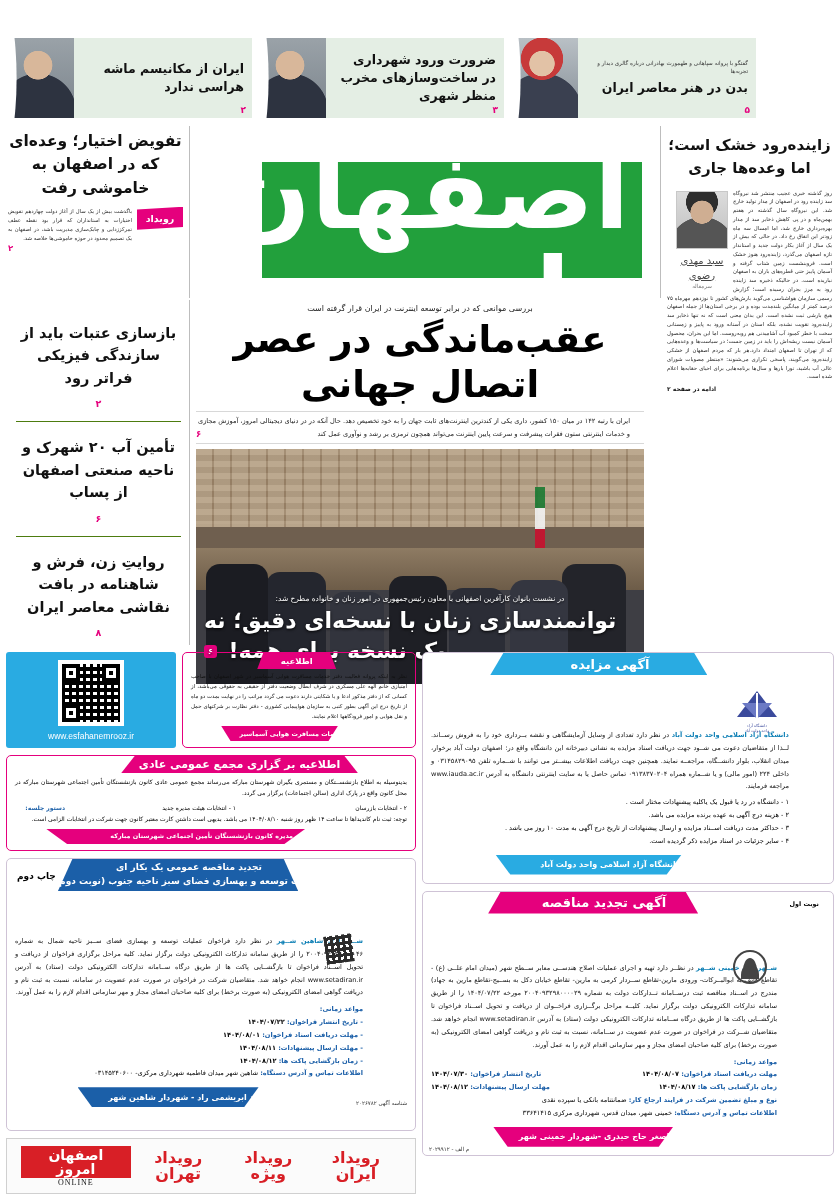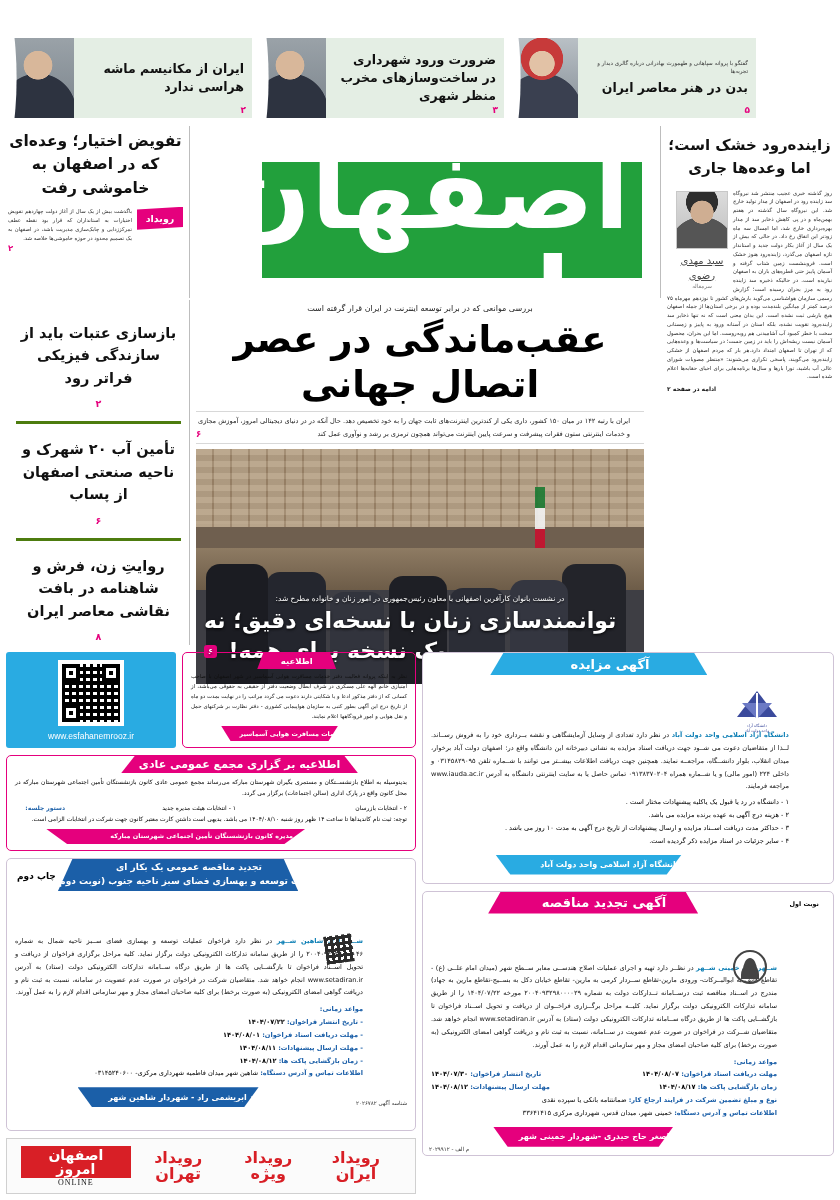--- a/index.html
+++ b/index.html
@@ -143,21 +143,21 @@
   }
   .promo-text{ font-size:5.3px; line-height:1.7; text-align:justify; color:#2b2b2b;}
   .promo-pg{ color:#e5007d; font-size:8.5px; font-weight:bold; text-align:left;}
 
   
   .leftcol{
     position:absolute; top:300px; left:0; width:190px; height:345px;
     padding:8px 8px 0 16px; border-right:1px solid #bdbdbd;
   }
   .side-item{ padding:14px 2px 10px 2px; text-align:center;}
-  .side-item + .side-item{ border-top:3px solid #4d7c0f; }
+  .side-item + .side-item{ border-top:1px solid #4d7c0f; }
   .side-head{ font-size:14.5px; font-weight:bold; line-height:1.55; color:#111;}
   .side-pg{
     display:inline-block; margin-top:9px; color:#e5007d;
     font-size:9.5px; font-weight:bold;
   }
 
   
   .main{
     position:absolute; top:300px; right:190px; left:190px;
     width:460px; height:350px; padding:0 6px;

